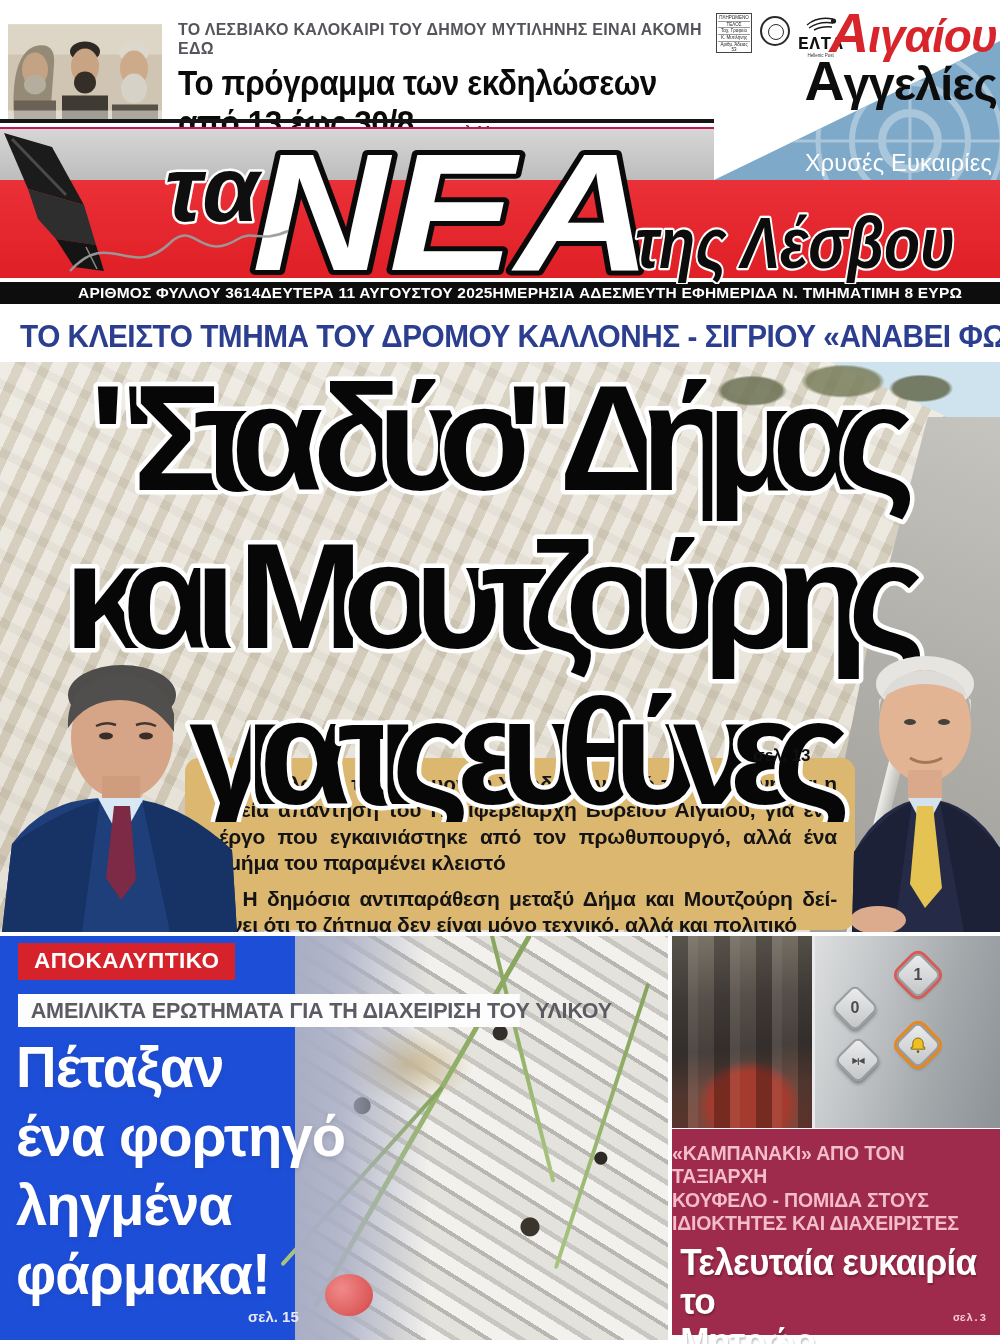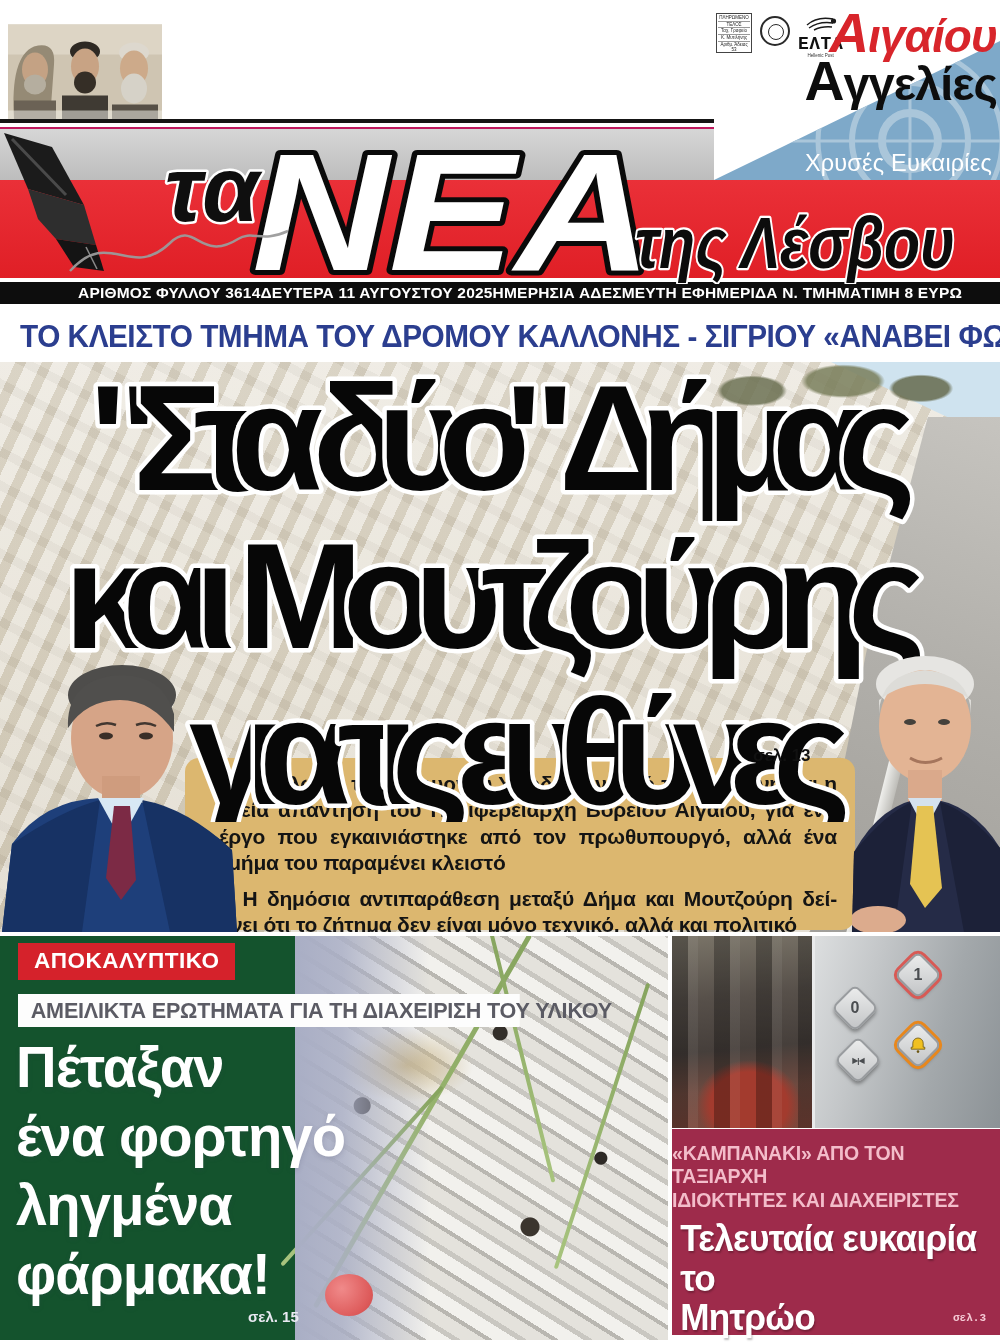--- a/index.html
+++ b/index.html
@@ -70,21 +70,21 @@
   .hero-headline{position:absolute;left:0;top:0;z-index:4;}
   .hero-pageref{position:absolute;left:753px;top:384px;z-index:6;font-size:17px;font-weight:700;color:#111;}
   .summary-box{position:absolute;left:185px;top:396px;width:670px;height:172px;background:#dcb76f;border-radius:14px;z-index:3;
                padding:13px 18px 8px 34px;}
   .summary-box p{margin:0 0 9px 0;font-size:21px;font-weight:700;line-height:1.26;color:#141414;text-align:justify;letter-spacing:-.2px;}
   .chk{color:#c1121f;font-weight:900;margin-right:6px;}
   .portrait-l{position:absolute;left:2px;top:286px;z-index:5;}
   .portrait-r{position:absolute;left:852px;top:278px;z-index:5;}
 
   
-  .bl{position:absolute;left:0;top:936px;width:668px;height:404px;background:#14532d;overflow:hidden;}
+  .bl{position:absolute;left:0;top:936px;width:668px;height:404px;background:#1d4ed8;overflow:hidden;}
   .meds-photo{position:absolute;left:295px;top:0;width:373px;height:404px;background-color:#d5d2cb;
       background:
         radial-gradient(circle at 18% 42%,#2e2a26 0 8px,transparent 9px),
         radial-gradient(circle at 55% 24%,#332f2a 0 7px,transparent 8px),
         radial-gradient(circle at 63% 72%,#3b352e 0 9px,transparent 10px),
         radial-gradient(circle at 82% 55%,#2e2a26 0 6px,transparent 7px),
         radial-gradient(ellipse 95px 52px at 30% 32%,rgba(201,182,138,.95),transparent 70%),
         repeating-linear-gradient(32deg,#f2f1ed 0 13px,#c9c7c1 13px 18px,#e4e2dc 18px 31px,#b9b7b1 31px 35px),
         repeating-linear-gradient(-28deg,rgba(255,255,255,.55) 0 9px,rgba(150,148,142,.35) 9px 14px,rgba(255,255,255,0) 14px 28px);}
   .reed{position:absolute;background:linear-gradient(#86a45e,#a8c47e);border-radius:3px;}
@@ -138,20 +138,28 @@
       <ellipse cx="77" cy="27" rx="15" ry="10" fill="#2e2923"></ellipse>
       <ellipse cx="77" cy="42" rx="14" ry="18" fill="#c8a384"></ellipse>
       <ellipse cx="77" cy="58" rx="11" ry="11" fill="#352e26"></ellipse>
       <rect x="54" y="71" width="46" height="24" fill="#3f3a33"></rect>
       <ellipse cx="126" cy="28" rx="15" ry="10" fill="#ddd8ce"></ellipse>
       <ellipse cx="126" cy="44" rx="14" ry="18" fill="#cdaa8a"></ellipse>
       <ellipse cx="126" cy="64" rx="13" ry="15" fill="#d6d2c8"></ellipse>
       <rect x="104" y="80" width="46" height="15" fill="#575046"></rect>
       <rect y="86" width="154" height="9" fill="rgba(240,238,232,.55)"></rect>
     </svg>
+    <div class="top-texts">
+      <div class="top-kicker" data-name="summer-kicker">ΤΟ ΛΕΣΒΙΑΚΟ ΚΑΛΟΚΑΙΡΙ ΤΟΥ ΔΗΜΟΥ ΜΥΤΙΛΗΝΗΣ ΕΙΝΑΙ ΑΚΟΜΗ ΕΔΩ</div>
+      <div class="top-t1" data-name="summer-title-line1">Το πρόγραμμα των εκδηλώσεων</div>
+      <div class="top-t2row">
+        <span class="top-t2" data-name="summer-title-line2">από 13 έως 30/8</span>
+        <span class="top-pref" data-name="summer-page-ref">σελ.14</span>
+      </div>
+    </div>
   </div>
   <div class="top-rule" data-name="top-divider-rule"></div>
 
   <div class="promo" data-name="classifieds-promo">
     <div class="promo-blue" data-name="classifieds-blue-triangle"></div>
     <svg class="crosshair" data-name="target-crosshair-icon" width="286" height="139" viewBox="0 0 286 139" style="clip-path:polygon(100% 0,100% 100%,0 100%);">
       <g stroke="#aac6da" fill="none">
         <circle cx="196" cy="100" r="28" stroke-width="8"></circle>
         <circle cx="196" cy="100" r="58" stroke-width="6"></circle>
         <circle cx="196" cy="100" r="92" stroke-width="5"></circle>
@@ -303,20 +311,21 @@
           <svg width="16" height="16" viewBox="0 0 16 16">
             <path d="M8 1 a5.2 5.2 0 0 1 5.2 5.2 v4 h1.6 v2 H1.2 v-2 h1.6 v-4 A5.2 5.2 0 0 1 8 1 z" fill="#f0c020" stroke="#6b5510" stroke-width=".8"></path>
             <circle cx="8" cy="14.6" r="1.3" fill="#6b5510"></circle>
           </svg>
         </span>
       </div>
     </div>
     <div class="elv-box" data-name="elevators-text-box">
       <div class="elv-kicker" data-name="elevators-kicker">
         <div data-name="elevators-kicker-line1">«ΚΑΜΠΑΝΑΚΙ» ΑΠΟ ΤΟΝ ΤΑΞΙΑΡΧΗ</div>
+        <div data-name="elevators-kicker-line2">ΚΟΥΦΕΛΟ - ΠΟΜΙΔΑ ΣΤΟΥΣ</div>
         <div data-name="elevators-kicker-line3">ΙΔΙΟΚΤΗΤΕΣ ΚΑΙ ΔΙΑΧΕΙΡΙΣΤΕΣ</div>
       </div>
       <div class="elv-headline" data-name="elevators-headline">
         <div data-name="elevators-headline-line1">Τελευταία ευκαιρία το</div>
         <div data-name="elevators-headline-line2">Μητρώο Απογραφής</div>
 
       </div>
       <div class="elv-pageref" data-name="elevators-page-ref">σελ.3</div>
     </div>
   </div>

